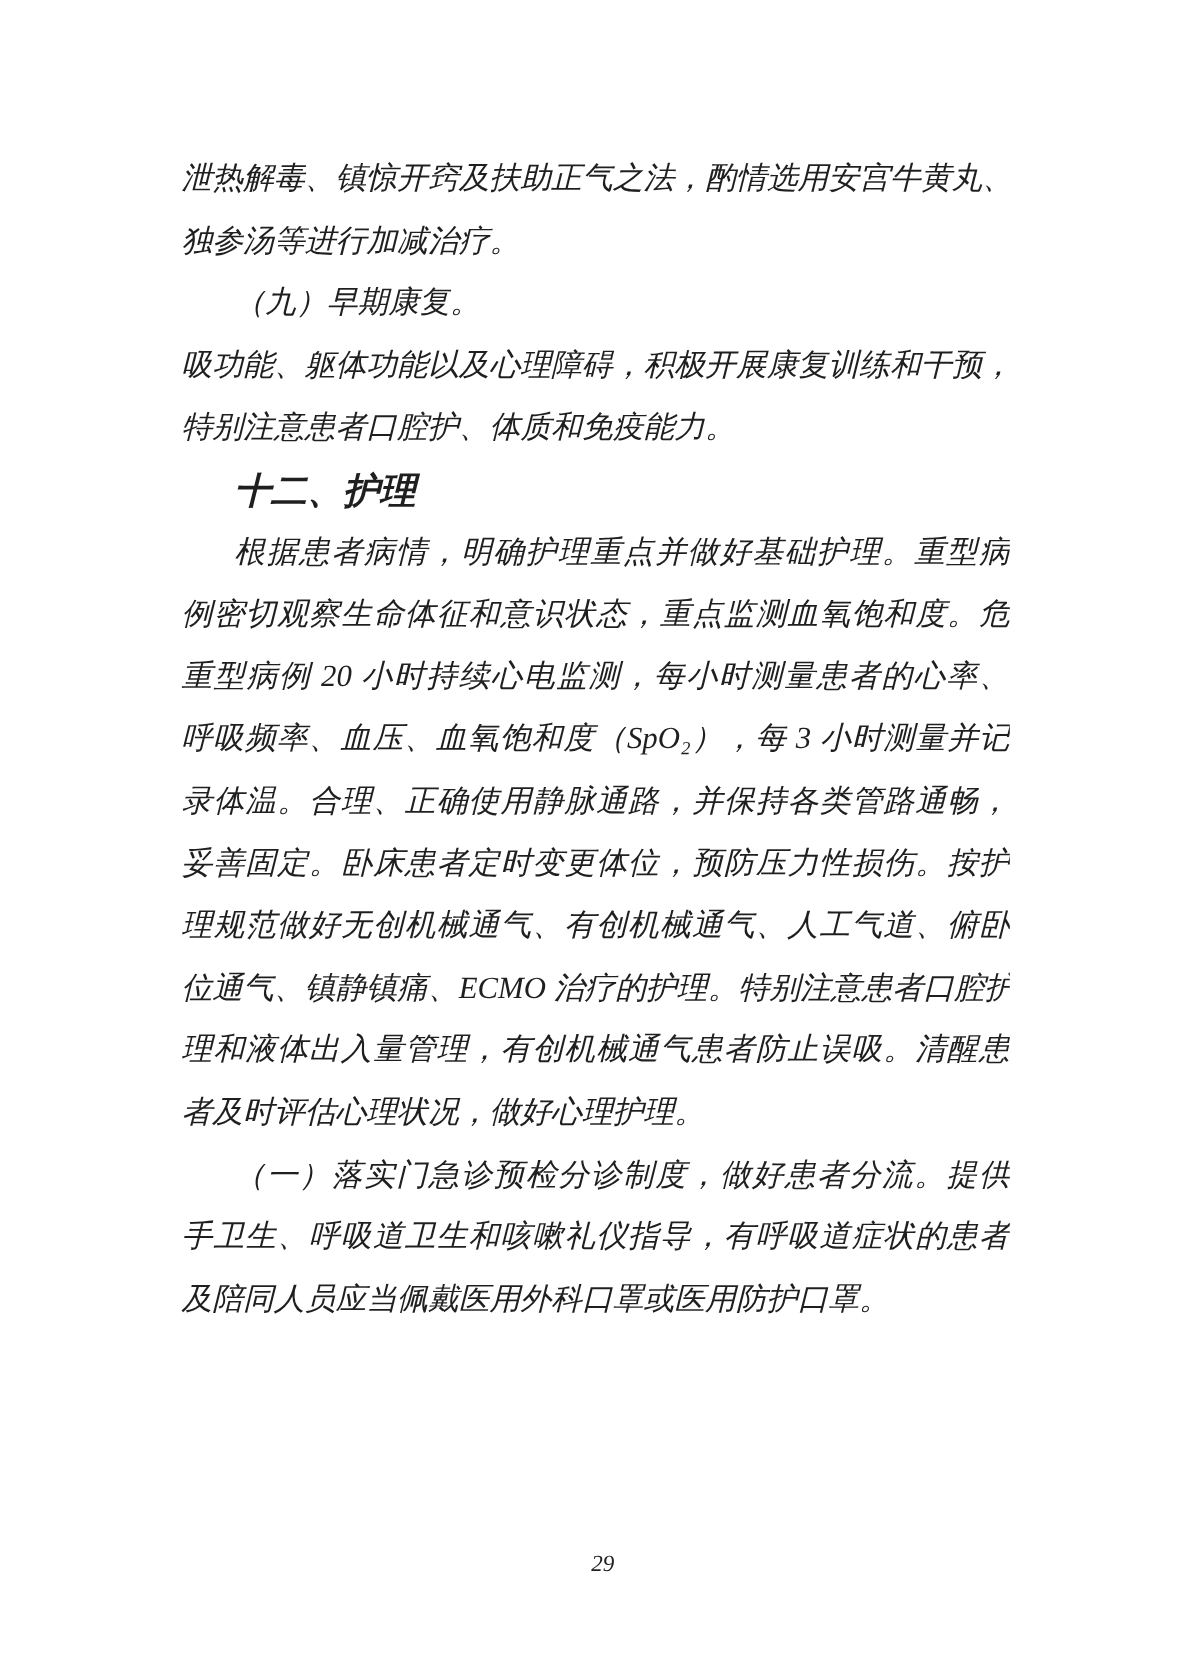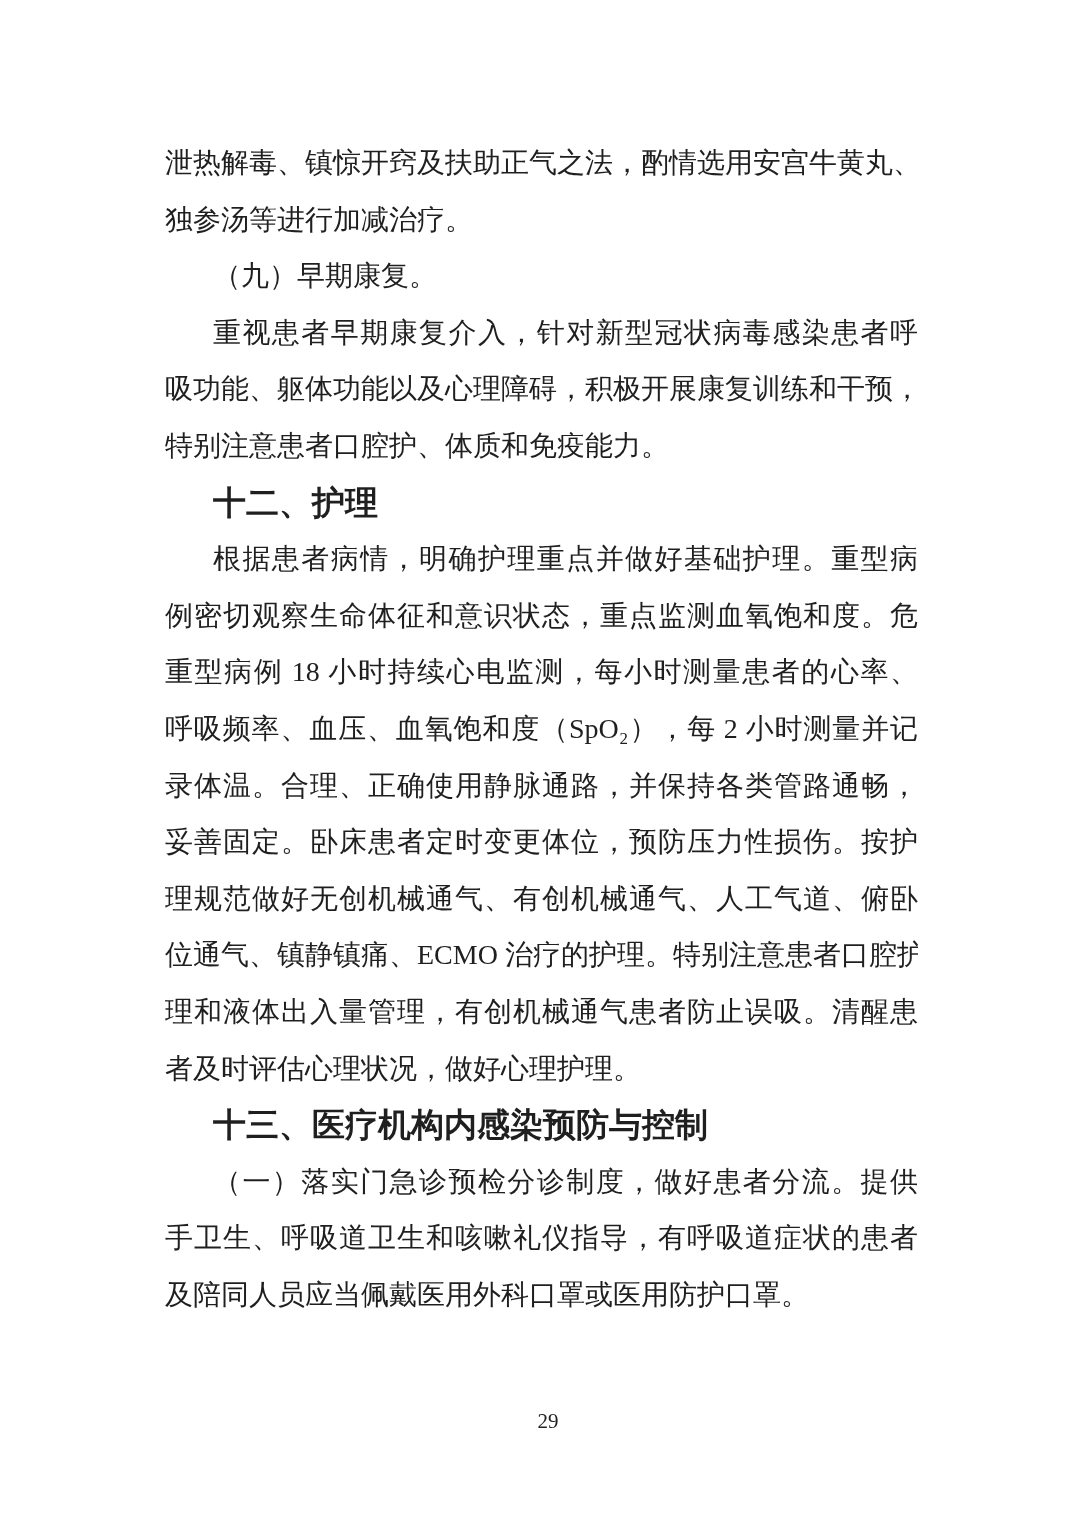--- a/index.html
+++ b/index.html
@@ -8,20 +8,21 @@
     background: #ffffff;
   }
   .page {
     position: relative;
     width: 1080px;
     height: 1527px;
     background: #ffffff;
     color: #1f1f1f;
     font-family: "Liberation Serif", "DejaVu Serif", serif;
     overflow: hidden;
+    font-style: italic;
   }
   .content {
     position: absolute;
     left: 165px;
     top: 135px;
     width: 753px;
   }
   .line {
     font-size: 28px;
     line-height: 56.6px;
@@ -61,33 +62,31 @@
   }
 </style>
 </head>
 <body>
 
 <div class="page">
   <div class="content">
     <div class="line">泄热解毒、镇惊开窍及扶助正气之法，酌情选用安宫牛黄丸、</div>
     <div class="line end">独参汤等进行加减治疗。</div>
     <div class="line end indent">（九）早期康复。</div>
-    <div class="line indent">重视患者早期康复介入，针对新型冠状病毒感染患者呼</div>
     <div class="line">吸功能、躯体功能以及心理障碍，积极开展康复训练和干预，</div>
     <div class="line end">特别注意患者口腔护、体质和免疫能力。</div>
     <div class="line heading indent">十二、护理</div>
     <div class="line indent">根据患者病情，明确护理重点并做好基础护理。重型病</div>
     <div class="line">例密切观察生命体征和意识状态，重点监测血氧饱和度。危</div>
-    <div class="line">重型病例 18 小时持续心电监测，每小时测量患者的心率、</div>
-    <div class="line">呼吸频率、血压、血氧饱和度（SpO₂），每 2 小时测量并记</div>
+    <div class="line">重型病例 20 小时持续心电监测，每小时测量患者的心率、</div>
+    <div class="line">呼吸频率、血压、血氧饱和度（SpO₂），每 3 小时测量并记</div>
     <div class="line">录体温。合理、正确使用静脉通路，并保持各类管路通畅，</div>
     <div class="line">妥善固定。卧床患者定时变更体位，预防压力性损伤。按护</div>
     <div class="line">理规范做好无创机械通气、有创机械通气、人工气道、俯卧</div>
     <div class="line">位通气、镇静镇痛、ECMO 治疗的护理。特别注意患者口腔护</div>
     <div class="line">理和液体出入量管理，有创机械通气患者防止误吸。清醒患</div>
     <div class="line end">者及时评估心理状况，做好心理护理。</div>
-    <div class="line heading indent">十三、医疗机构内感染预防与控制</div>
     <div class="line indent">（一）落实门急诊预检分诊制度，做好患者分流。提供</div>
     <div class="line">手卫生、呼吸道卫生和咳嗽礼仪指导，有呼吸道症状的患者</div>
     <div class="line end">及陪同人员应当佩戴医用外科口罩或医用防护口罩。</div>
   </div>
   <div class="page-number">29</div>
 </div>
 
 </body></html>

